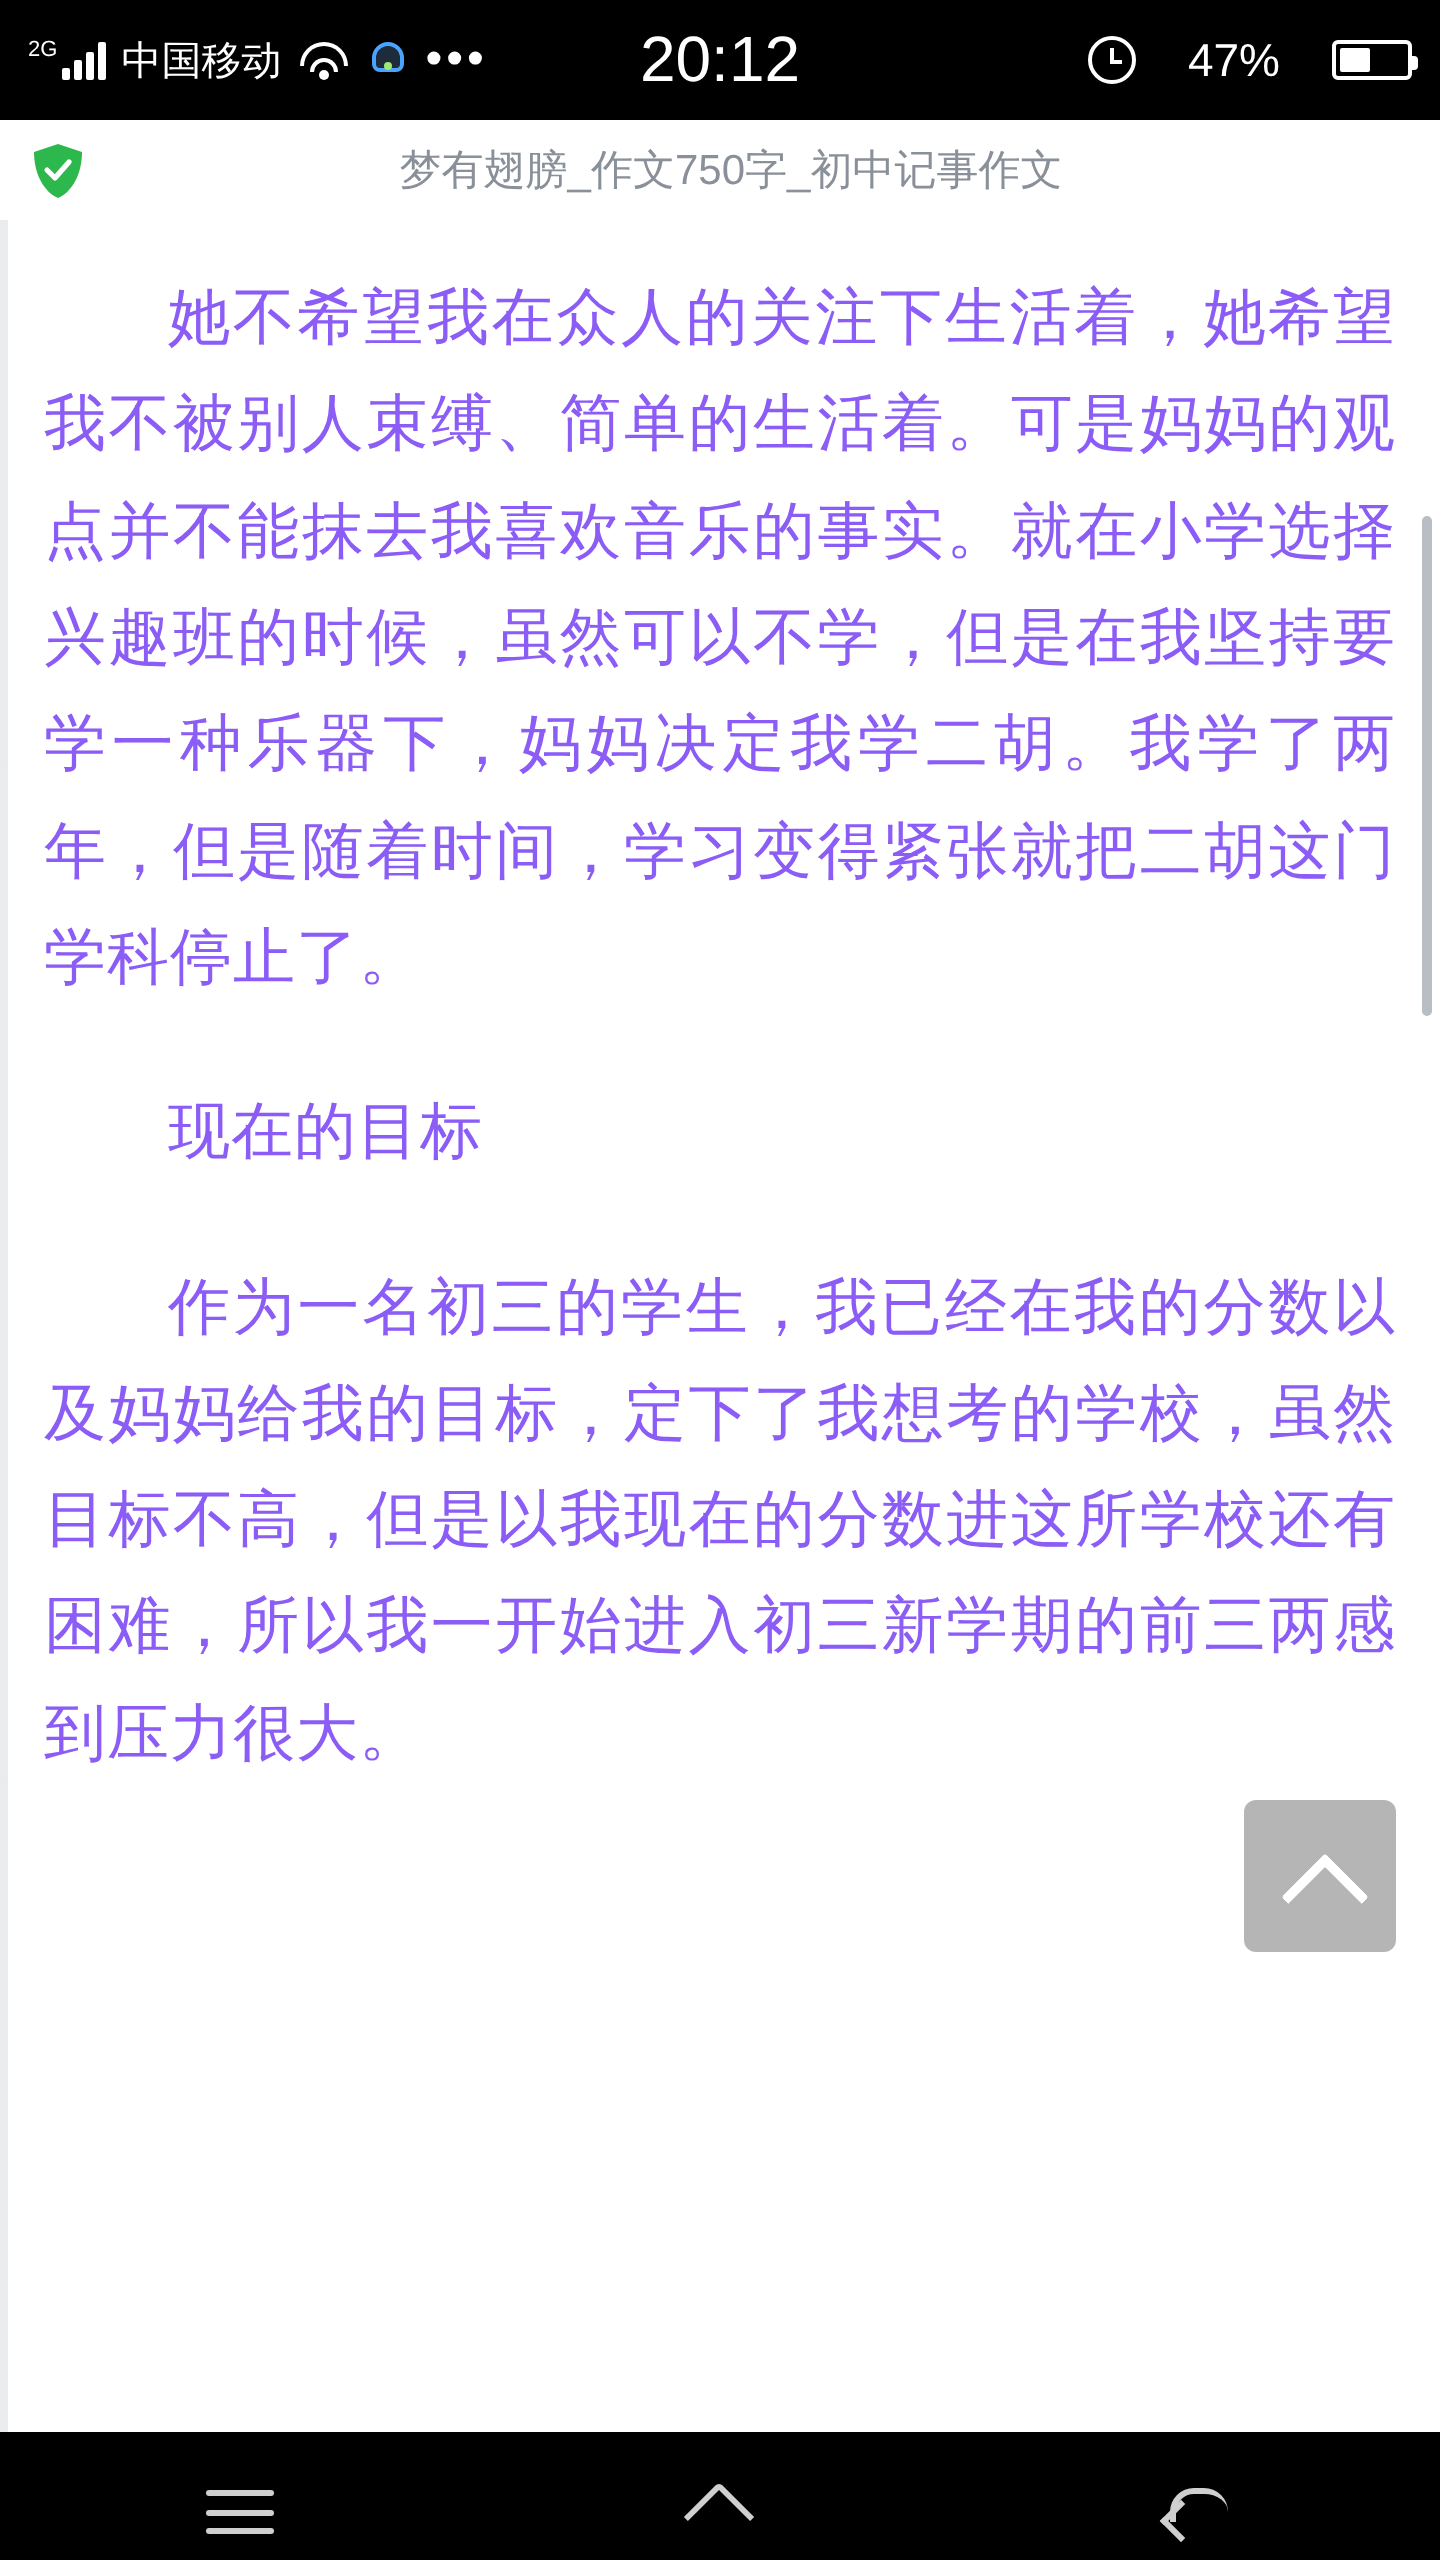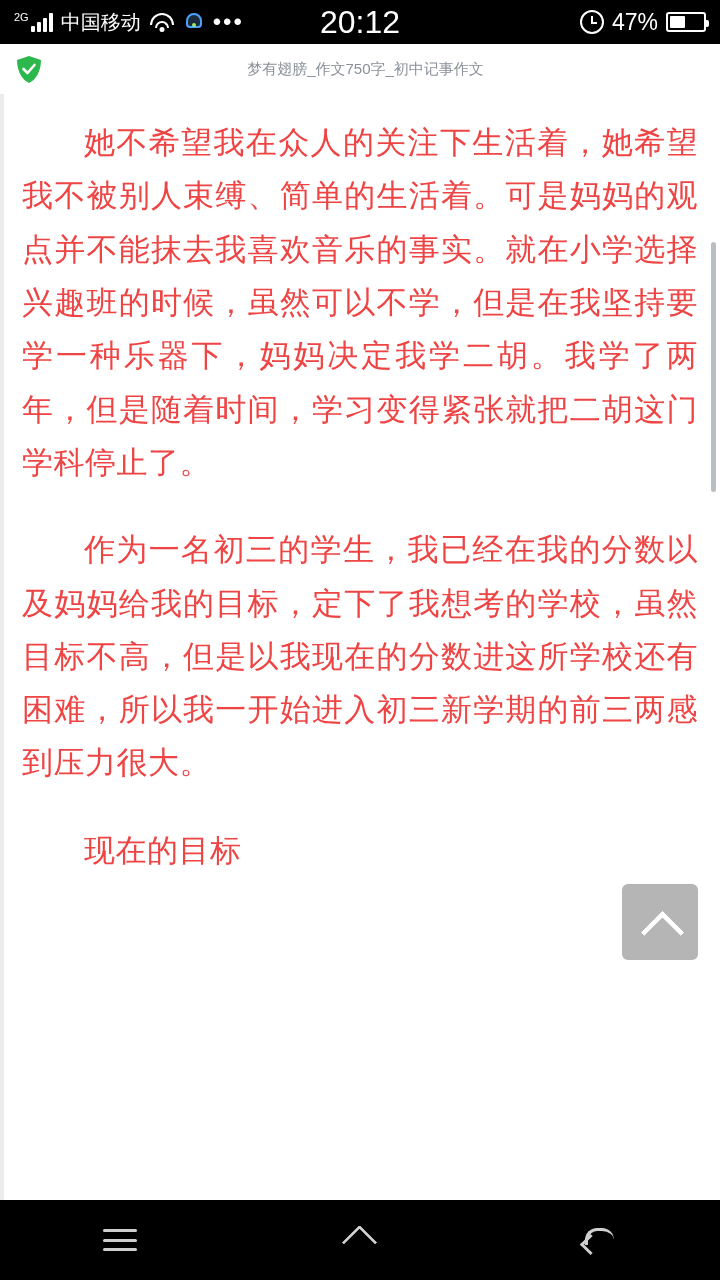--- a/index.html
+++ b/index.html
@@ -5,21 +5,21 @@
   * { margin:0; padding:0; box-sizing:border-box; }
   html, body {
     width:720px; height:1280px;
     font-family:"Liberation Sans", sans-serif;
     background:#ffffff;
     overflow:hidden;
   }
 
   
   .statusbar {
-    height:44px; width:100%;
+    height:60px; width:100%;
     background:#000;
     color:#fff;
     display:flex; align-items:center;
     padding:0 14px;
     font-size:22px;
     position:relative;
   }
   .sb-left { display:flex; align-items:center; gap:8px; }
   .sig-wrap { display:flex; align-items:flex-end; gap:2px; position:relative; }
   .sig-2g { font-size:11px; line-height:11px; align-self:flex-start; margin-bottom:-2px;}
@@ -43,21 +43,21 @@
     position:absolute; left:3px; top:2px; width:16px; height:15px;
     border:2px solid #4aa3ff; border-radius:8px 8px 4px 4px; background:#1d2b3a;
   }
   .bell .dot { position:absolute; left:9px; top:12px; width:4px; height:4px; background:#9fe870; border-radius:50%; }
   .dots { letter-spacing:2px; font-size:24px; line-height:20px; }
   .clock-time {
     position:absolute; left:50%; top:50%; transform:translate(-50%,-50%);
     font-size:32px;
   }
   .sb-right {
-    margin-left:auto; display:flex; align-items:center; gap:8px;
+    margin-left:auto; display:flex; align-items:center; gap:26px;
   }
   .alarm {
     width:24px; height:24px; border:2px solid #fff; border-radius:50%;
     position:relative;
   }
   .alarm:before, .alarm:after {
     content:""; position:absolute; background:#fff;
   }
   .alarm:before { width:2px; height:7px; left:9px; top:4px; }
   .alarm:after { width:6px; height:2px; left:9px; top:10px; }
@@ -78,38 +78,38 @@
     display:flex; align-items:center;
     padding:0 16px;
     position:relative;
   }
   .shield {
     width:26px; height:29px; position:relative; flex:0 0 auto;
   }
   .shield svg { display:block; }
   .page-title {
     position:absolute; left:0; right:0; text-align:center;
-    font-size:15px; color:#8a9099;
+    font-size:21px; color:#8a9099;
     pointer-events:none;
     padding-left:11px;
   }
 
   
   .content {
     position:relative;
     height:calc(1280px - 44px - 50px - 80px);
     overflow:hidden;
     background:#fff;
     padding:0 22px;
   }
   .content .inner { padding-top:22px; }
   p.para {
     font-size:31px;
     line-height:1.72;
-    color:#ef4444;
+    color:#8b5cf6;
     text-align:justify;
     text-indent:2em;
     margin-bottom:34px;
     letter-spacing:0.5px;
   }
   p.para:last-child { margin-bottom:0; }
 
   
   .edge-left {
     position:absolute; left:0; top:0; width:4px; height:100%;
@@ -225,22 +225,22 @@
     </svg>
   </span>
   <span class="page-title">梦有翅膀_作文750字_初中记事作文</span>
 </div>
 
 <div class="content">
   <div class="edge-left"></div>
 
   <div class="inner">
     <p class="para">她不希望我在众人的关注下生活着，她希望我不被别人束缚、简单的生活着。可是妈妈的观点并不能抹去我喜欢音乐的事实。就在小学选择兴趣班的时候，虽然可以不学，但是在我坚持要学一种乐器下，妈妈决定我学二胡。我学了两年，但是随着时间，学习变得紧张就把二胡这门学科停止了。</p>
+    <p class="para">现在的目标</p>
     <p class="para">作为一名初三的学生，我已经在我的分数以及妈妈给我的目标，定下了我想考的学校，虽然目标不高，但是以我现在的分数进这所学校还有困难，所以我一开始进入初三新学期的前三两感到压力很大。</p>
-    <p class="para">现在的目标</p>
   </div>
 
   <div class="scroll-track">
     <div class="scroll-thumb"></div>
   </div>
 
   <div class="to-top">
     <span class="chev"></span>
   </div>
 </div>

